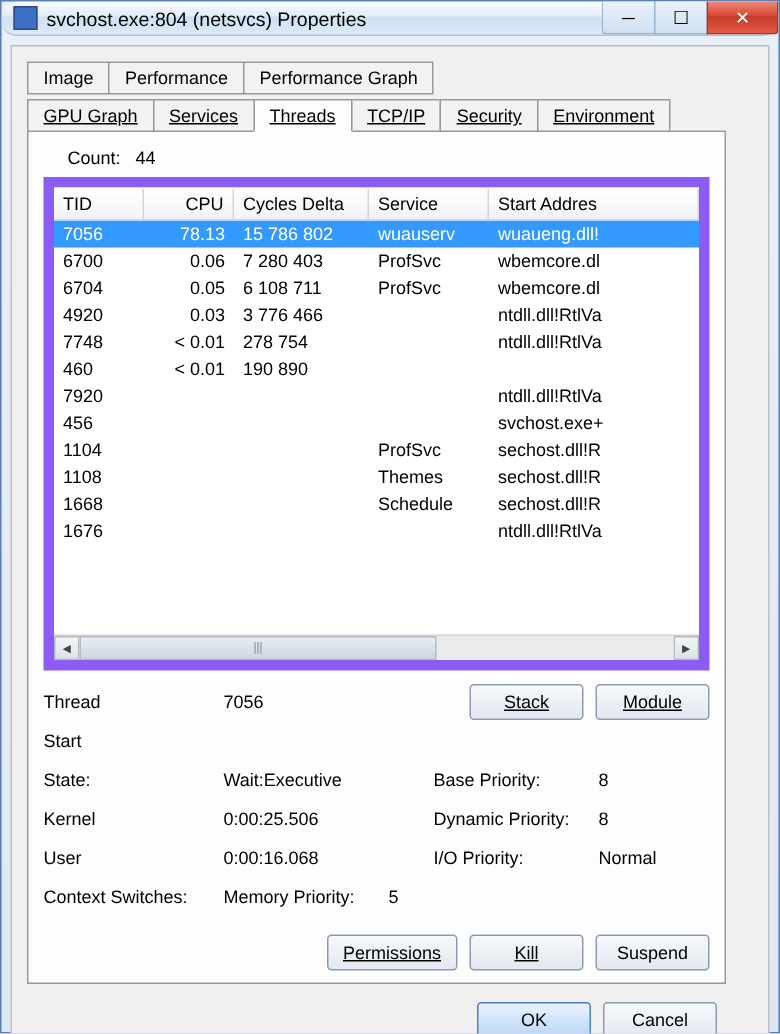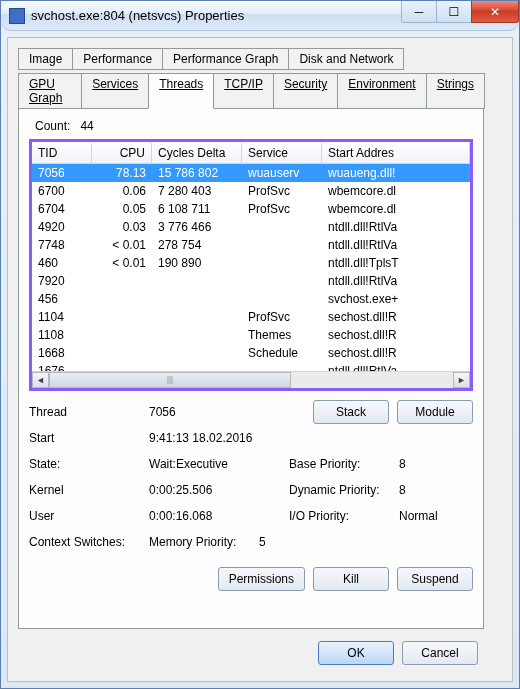--- a/index.html
+++ b/index.html
@@ -93,25 +93,25 @@
   .tabbody {
     border: 1px solid #919b9c;
     background: #fdfdfd;
     margin: 0 4px 4px 4px;
     flex: 1;
     padding: 10px 10px 8px 10px;
     display: flex;
     flex-direction: column;
     margin-top: -1px;
   }
-  .count-row { margin: 0 0 6px 6px; }
+  .count-row { margin: 0 0 6px 16px; }
   .listview {
-    border: 3px solid #8b5cf6;
+    border: 7px solid #8b5cf6;
     background: #fff;
-    height: 252px;
+    height: 329px;
     display: flex;
     flex-direction: column;
   }
   .lv-headers {
     display: flex;
     background: linear-gradient(to bottom,#fff,#f0f3f7);
     border-bottom: 1px solid #d5d5d5;
     height: 22px;
     align-items: center;
   }
@@ -177,21 +177,21 @@
     background: linear-gradient(to bottom,#f6f8fb,#e3e9f1);
     border: 1px solid #8a9bb1;
     border-radius: 3px;
     font-family: inherit;
     font-size: 12px;
     padding: 0 10px;
     cursor: default;
     text-decoration: underline;
     text-decoration-color: transparent;
   }
-  button.winbutton .ul { }
+  button.winbutton .ul { text-decoration: underline; }
   .footer {
     display: flex;
     justify-content: flex-end;
     gap: 8px;
     padding: 8px 10px 10px 0;
   }
   button.primary {
     background: linear-gradient(to bottom,#eaf3ff,#bcd6f6);
     border: 1px solid #4a7cc0;
   }
@@ -213,30 +213,28 @@
       <div class="winbtn close">✕</div>
     </div>
   </div>
 
   <div class="content">
 
     <div class="tabrow">
       <div class="tab inactive">Image</div>
       <div class="tab inactive">Performance</div>
       <div class="tab inactive">Performance Graph</div>
-      <div class="tab inactive">Disk and Network</div>
     </div>
     <div class="tabrow tabrow2">
       <div class="tab inactive">GPU Graph</div>
       <div class="tab inactive">Services</div>
       <div class="tab active">Threads</div>
       <div class="tab inactive">TCP/IP</div>
       <div class="tab inactive">Security</div>
       <div class="tab inactive">Environment</div>
-      <div class="tab inactive">Strings</div>
     </div>
 
     <div class="tabbody">
 
       <div class="count-row">
         <span>Count:</span>&nbsp;&nbsp;
         <span>44</span>
       </div>
 
       <div class="listview">
@@ -281,21 +279,20 @@
               <div class="lv-cell col-cpu">&lt; 0.01</div>
               <div class="lv-cell col-cyc">278 754</div>
               <div class="lv-cell col-svc"></div>
               <div class="lv-cell col-addr">ntdll.dll!RtlVa</div>
             </div>
             <div class="lv-row">
               <div class="lv-cell col-tid">460</div>
               <div class="lv-cell col-cpu">&lt; 0.01</div>
               <div class="lv-cell col-cyc">190 890</div>
               <div class="lv-cell col-svc"></div>
-              <div class="lv-cell col-addr">ntdll.dll!TplsT</div>
             </div>
             <div class="lv-row">
               <div class="lv-cell col-tid">7920</div>
               <div class="lv-cell col-cpu"></div>
               <div class="lv-cell col-cyc"></div>
               <div class="lv-cell col-svc"></div>
               <div class="lv-cell col-addr">ntdll.dll!RtlVa</div>
             </div>
             <div class="lv-row">
               <div class="lv-cell col-tid">456</div>
@@ -352,21 +349,20 @@
         <div class="drow">
           <div class="dlabel">Thread</div>
           <div class="dval">7056</div>
           <div class="btnrow">
             <button class="winbutton"><span class="ul">Stack</span></button>
             <button class="winbutton"><span class="ul">Module</span></button>
           </div>
         </div>
         <div class="drow">
           <div class="dlabel">Start</div>
-          <div class="dval" style="width:200px">9:41:13   18.02.2016</div>
         </div>
         <div class="drow">
           <div class="dlabel">State:</div>
           <div class="dval">Wait:Executive</div>
           <div class="dlabel2">Base Priority:</div>
           <div class="dval2">8</div>
         </div>
         <div class="drow">
           <div class="dlabel">Kernel</div>
           <div class="dval">0:00:25.506</div>

